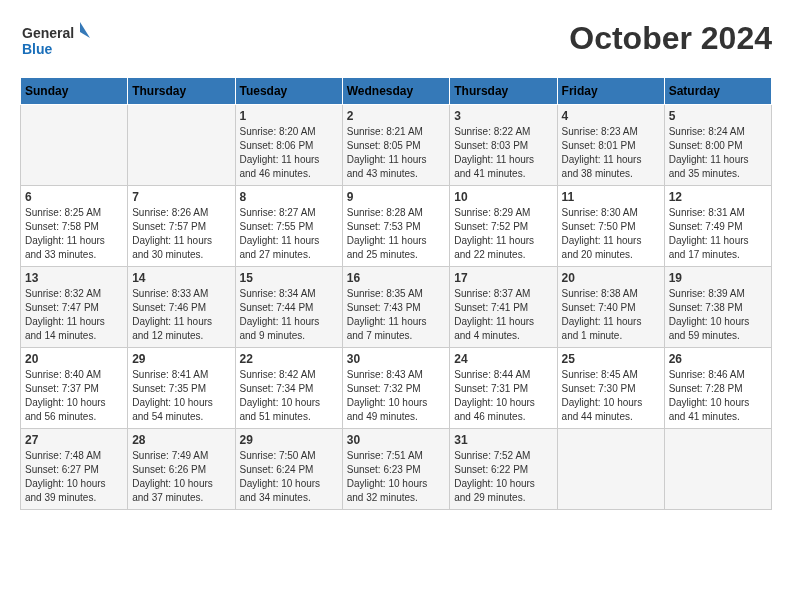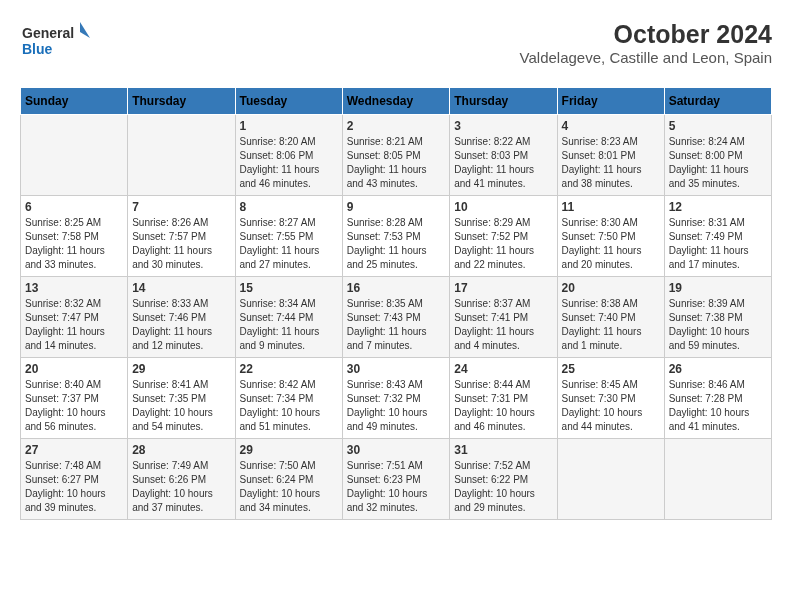--- a/index.html
+++ b/index.html
@@ -7,32 +7,32 @@
       font-family: Arial, sans-serif;
       background: #fff;
       width: 792px;
       min-height: 612px;
       padding: 20px;
     }
     .header-area {
       display: flex;
       justify-content: space-between;
       align-items: flex-start;
-      margin-bottom: 21px;
+      margin-bottom: 12px;
     }
     .logo {
       display: flex;
       align-items: center;
       gap: 4px;
     }
     .title-area {
       text-align: right;
     }
     .month-title {
-      font-size: 25px;
+      font-size: 32px;
       font-weight: bold;
       color: #333;
     }
     .subtitle {
       font-size: 15px;
       color: #555;
     }
     table {
       width: 100%;
       border-collapse: collapse;
@@ -82,21 +82,20 @@
 <div class="header-area">
   <div class="logo">
   <svg width="70" height="45" viewBox="0 0 70 45">
     <text x="2" y="18" font-size="14" font-weight="bold" fill="#333" font-family="Arial">General</text>
     <text x="2" y="34" font-size="14" font-weight="bold" fill="#1a6fba" font-family="Arial">Blue</text>
     <polygon points="60,2 70,18 60,12" fill="#3579b8"></polygon>
   </svg>
 </div>
   <div class="title-area">
     <div class="month-title">October 2024</div>
-    <div class="subtitle">Valdelageve, Castille and Leon, Spain</div>
   </div>
 </div>
 
 <table>
   <thead>
     <tr>
     <th>Sunday</th>
         <th>Thursday</th>
         <th>Tuesday</th>
         <th>Wednesday</th>

